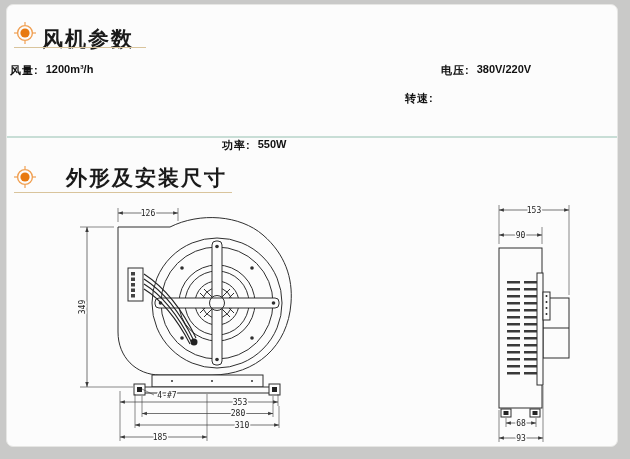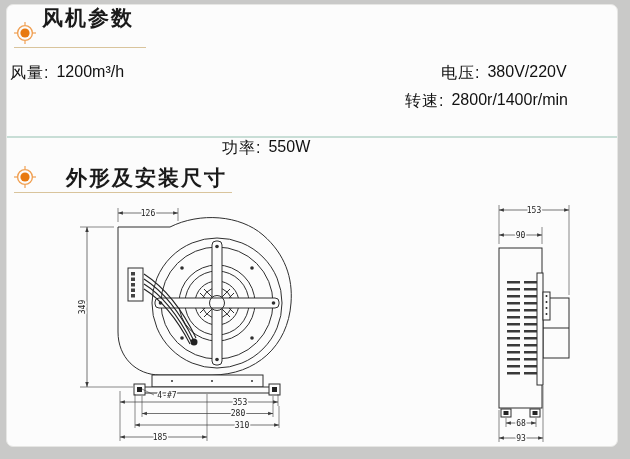--- a/index.html
+++ b/index.html
@@ -4,21 +4,21 @@
 <style>
   html,body{margin:0;padding:0;}
   .stage{position:relative;width:630px;height:459px;background:#c9c9c8;overflow:hidden;
          font-family:"Liberation Sans",sans-serif;}
   .panel{position:absolute;left:6px;top:4px;width:610px;height:441px;background:#fcfcfc;
          border:1px solid #e6e6e4;border-radius:7px;}
   .sec-title{position:absolute;font-size:21px;font-weight:bold;color:#1a1a1a;letter-spacing:2px;white-space:nowrap;}
   .bullet{position:absolute;width:24px;height:24px;}
   .underline{position:absolute;height:1px;background:#d9c49c;}
   .divider{position:absolute;left:7px;top:136px;width:610px;height:2px;background:#c8ded6;}
-  .spec{position:absolute;display:flex;gap:7px;font-size:16px;font-weight:normal;color:#111;white-space:nowrap;}
+  .spec{position:absolute;display:flex;gap:7px;font-size:11px;font-weight:bold;color:#111;white-space:nowrap;}
   .spec .lbl{letter-spacing:1px;}
   svg text.dtx{font-family:"DejaVu Sans Mono","Liberation Mono",monospace;font-size:8px;fill:#222;
        paint-order:stroke;stroke:#fcfcfc;stroke-width:3px;stroke-linejoin:round;text-anchor:middle;}
   svg .ln{stroke:#2f2f2f;stroke-width:1;fill:none;}
   svg .wf{stroke:#2f2f2f;stroke-width:1;fill:#fcfcfc;}
   svg .dim{stroke:#3a3a3a;stroke-width:0.7;fill:none;}
   svg .ext{stroke:#3a3a3a;stroke-width:0.6;fill:none;}
 </style>
 </head>
 <body>
@@ -27,38 +27,37 @@
   <div class="panel"></div>
 
   <svg class="bullet" style="left:13px;top:21px;" viewBox="0 0 24 24">
     <circle cx="12" cy="12" r="7.4" fill="none" stroke="#f0a053" stroke-width="1.4"></circle>
     <line x1="12" y1="1" x2="12" y2="4" stroke="#f0a053" stroke-width="1.2"></line>
     <line x1="12" y1="20" x2="12" y2="23" stroke="#f0a053" stroke-width="1.2"></line>
     <line x1="1" y1="12" x2="4" y2="12" stroke="#f0a053" stroke-width="1.2"></line>
     <line x1="20" y1="12" x2="23" y2="12" stroke="#f0a053" stroke-width="1.2"></line>
     <circle cx="12" cy="12" r="4.6" fill="#e8790f"></circle>
   </svg>
-  <div class="sec-title" style="left:42px;top:4px;text-align:right;">风机参数</div>
+  <div class="sec-title" style="left:42px;top:25px;text-align:right;">风机参数</div>
   <div class="underline" style="left:14px;top:47px;width:132px;"></div>
 
   <div class="spec" style="left:10px;top:63px;">
     <span class="lbl">风量:</span>
     <span class="val">1200m³/h</span>
   </div>
   <div class="spec" style="left:405px;top:63px;margin-left:36px;">
     <span class="lbl">电压:</span>
     <span class="val">380V/220V</span>
   </div>
   <div class="spec" style="left:222px;top:91px;margin-top:47px;">
     <span class="lbl">功率:</span>
     <span class="val">550W</span>
   </div>
   <div class="spec" style="left:405px;top:91px;">
     <span class="lbl">转速:</span>
-    <span class="val">2800r/1400r/min</span>
   </div>
 
   <div class="divider"></div>
 
   <svg class="bullet" style="left:13px;top:165px;" viewBox="0 0 24 24">
     <circle cx="12" cy="12" r="7.4" fill="none" stroke="#f0a053" stroke-width="1.4"></circle>
     <line x1="12" y1="1" x2="12" y2="4" stroke="#f0a053" stroke-width="1.2"></line>
     <line x1="12" y1="20" x2="12" y2="23" stroke="#f0a053" stroke-width="1.2"></line>
     <line x1="1" y1="12" x2="4" y2="12" stroke="#f0a053" stroke-width="1.2"></line>
     <line x1="20" y1="12" x2="23" y2="12" stroke="#f0a053" stroke-width="1.2"></line>

